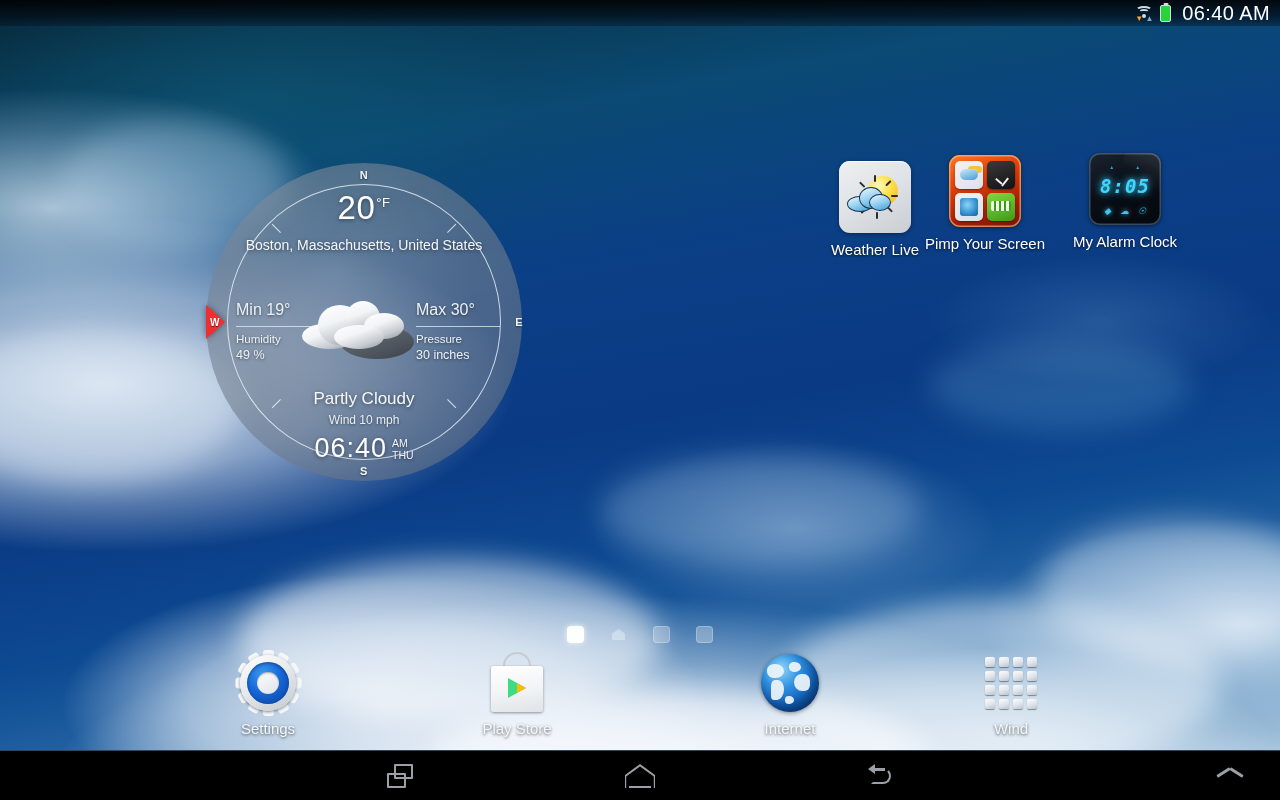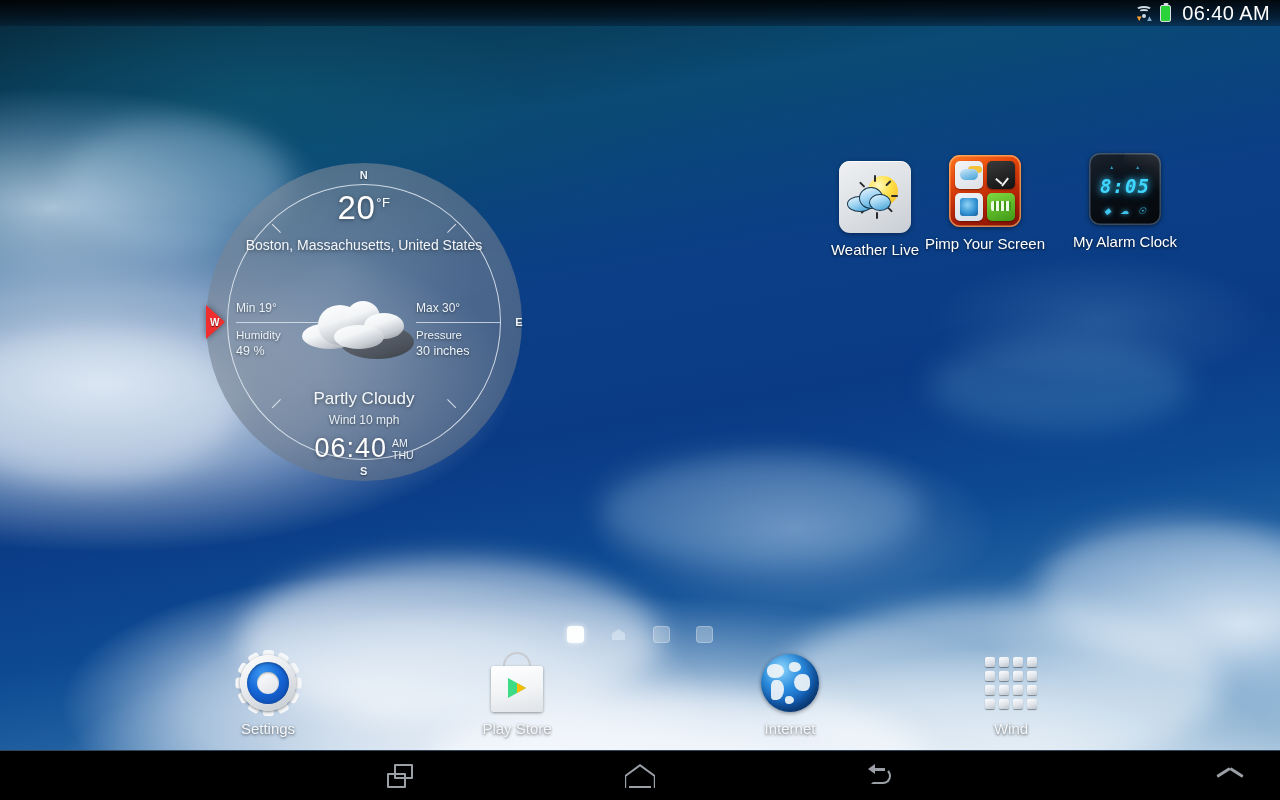--- a/index.html
+++ b/index.html
@@ -68,21 +68,21 @@
     font-size:33px; font-weight:300; letter-spacing:.5px; text-shadow:0 1px 4px rgba(0,0,0,.45); }
   #ww-temp sup { font-size:13px; font-weight:400; vertical-align:super; margin-left:1px; }
   #ww-feels { position:absolute; left:0; right:0; top:57px; text-align:center; color:#eaf0f6;
     font-size:12px; font-weight:400; text-shadow:0 1px 3px rgba(0,0,0,.45); }
   #ww-location { position:absolute; left:-52px; right:-52px; top:74px; text-align:center; color:#f2f6fa;
     font-size:14px; font-weight:400; white-space:nowrap; text-shadow:0 1px 4px rgba(0,0,0,.55); }
 
   .ww-panel { position:absolute; top:138px; width:84px; color:#eaf1f7; text-shadow:0 1px 3px rgba(0,0,0,.5); }
   #ww-left { left:30px; }
   #ww-right { right:22px; }
-  .ww-panel .row1 { font-size:12px; white-space:nowrap; }
+  .ww-panel .row1 { font-size:16px; white-space:nowrap; }
   .ww-panel .sep { height:1px; background:rgba(230,238,246,.75); margin:7px 0 6px; }
   .ww-panel .lbl { font-size:11.5px; }
   .ww-panel .val { font-size:12.5px; margin-top:3px; }
 
   #ww-cloud-icon { position:absolute; left:88px; top:132px; width:140px; height:72px; }
   #ww-cloud-icon .puff { position:absolute; border-radius:50%;
     background:linear-gradient(160deg,#ffffff 0%,#f2f4f6 40%,#c7ccd2 72%,#8d939b 100%); }
   #ww-cloud-icon .shadow { position:absolute; border-radius:50%;
     background:linear-gradient(160deg,#6d737b 0%,#4d535c 70%,#3b4047 100%); }
 

